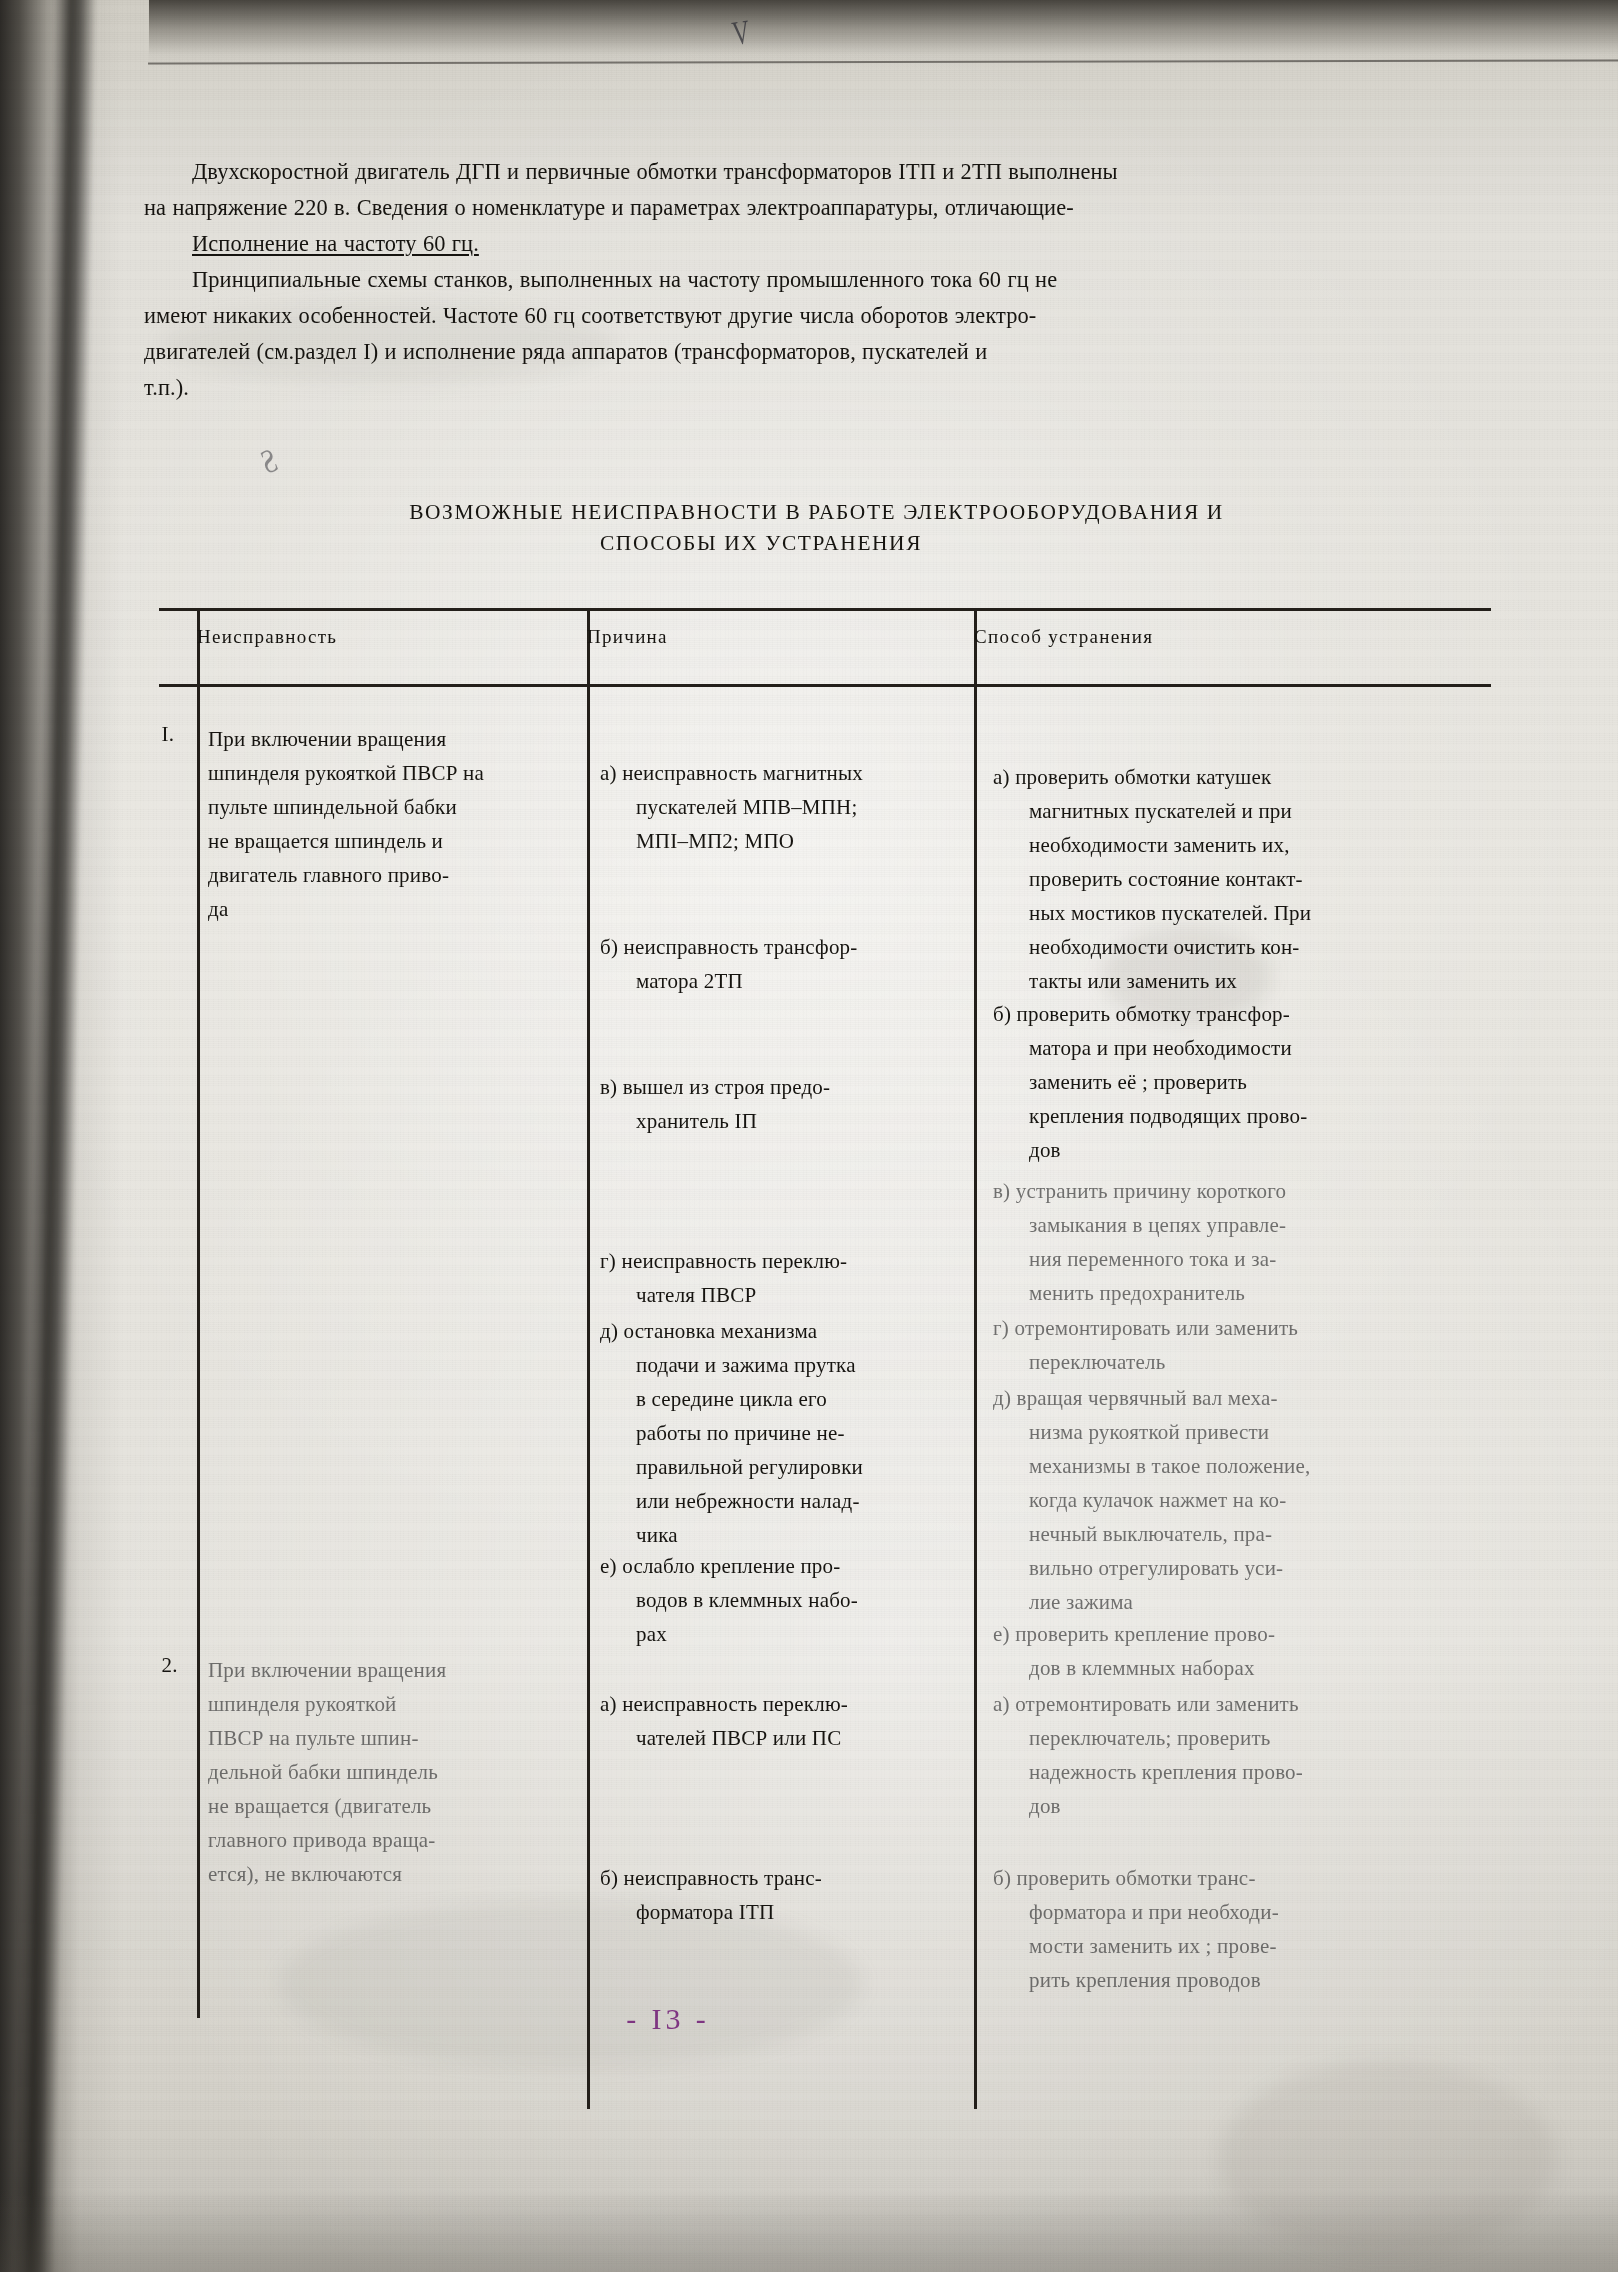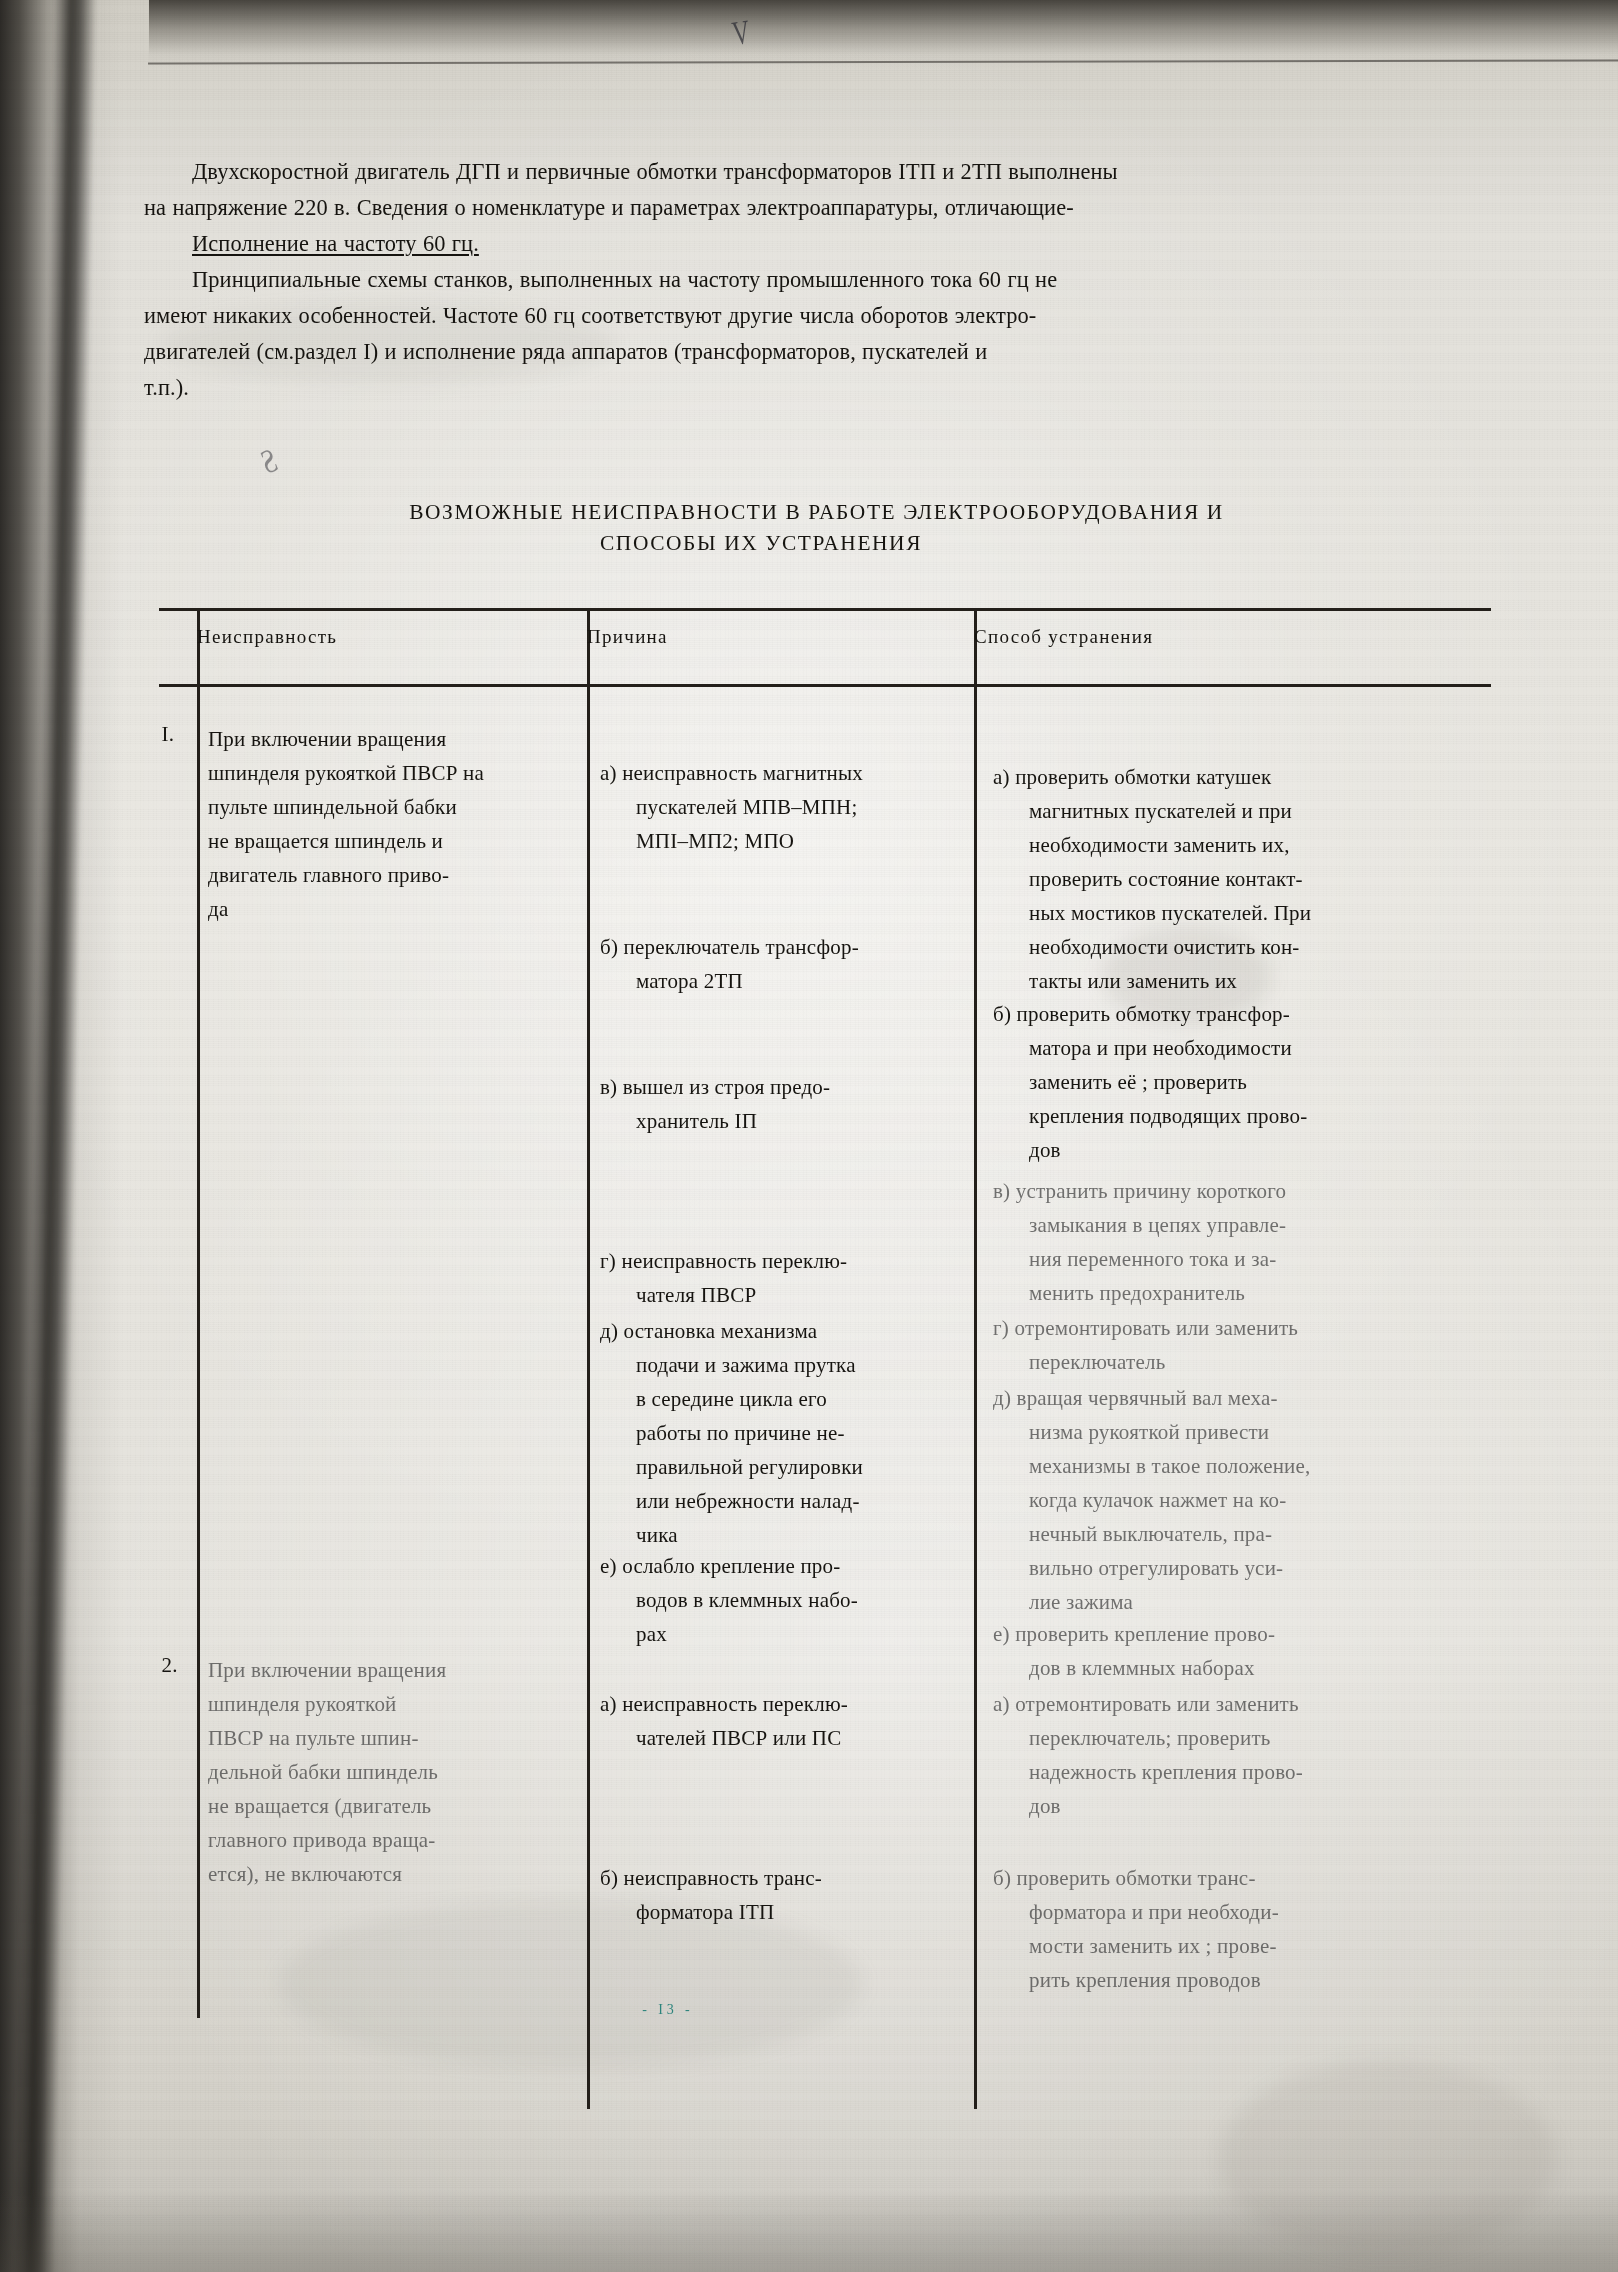--- a/index.html
+++ b/index.html
@@ -198,23 +198,23 @@
     padding-left: 36px;
     text-indent: -36px;
   }
 
   .page-num {
     position: absolute;
     left: 0;
     top: 2002px;
     width: 1336px;
     text-align: center;
-    font-size: 14px;
+    font-size: 30px;
     letter-spacing: 3.9px;
-    color: #0f766e;
+    color: #701a75;
     opacity: .85;
   }
 </style>
 </head>
 <body>
 
 <div class="page">
 
   <div class="paper-tone"></div>
   <div class="grain"></div>
@@ -271,21 +271,21 @@
 не вращается шпиндель и
 двигатель главного приво-
 да</div>
 
       <div class="cell" style="left:441px; top:114px; width:367px;">
         <span class="hang">а) неисправность магнитных
 пускателей МПВ–МПН;
 МПI–МП2; МПО</span>
       </div>
       <div class="cell" style="left:441px; top:288px; width:367px;">
-        <span class="hang">б) переключатель трансфор-
+        <span class="hang">б) неисправность трансфор-
 матора 2ТП</span>
       </div>
       <div class="cell" style="left:441px; top:428px; width:367px;">
         <span class="hang">в) вышел из строя предо-
 хранитель IП</span>
       </div>
       <div class="cell" style="left:441px; top:602px; width:367px;">
         <span class="hang">г) неисправность переклю-
 чателя ПВСР</span>
       </div>

